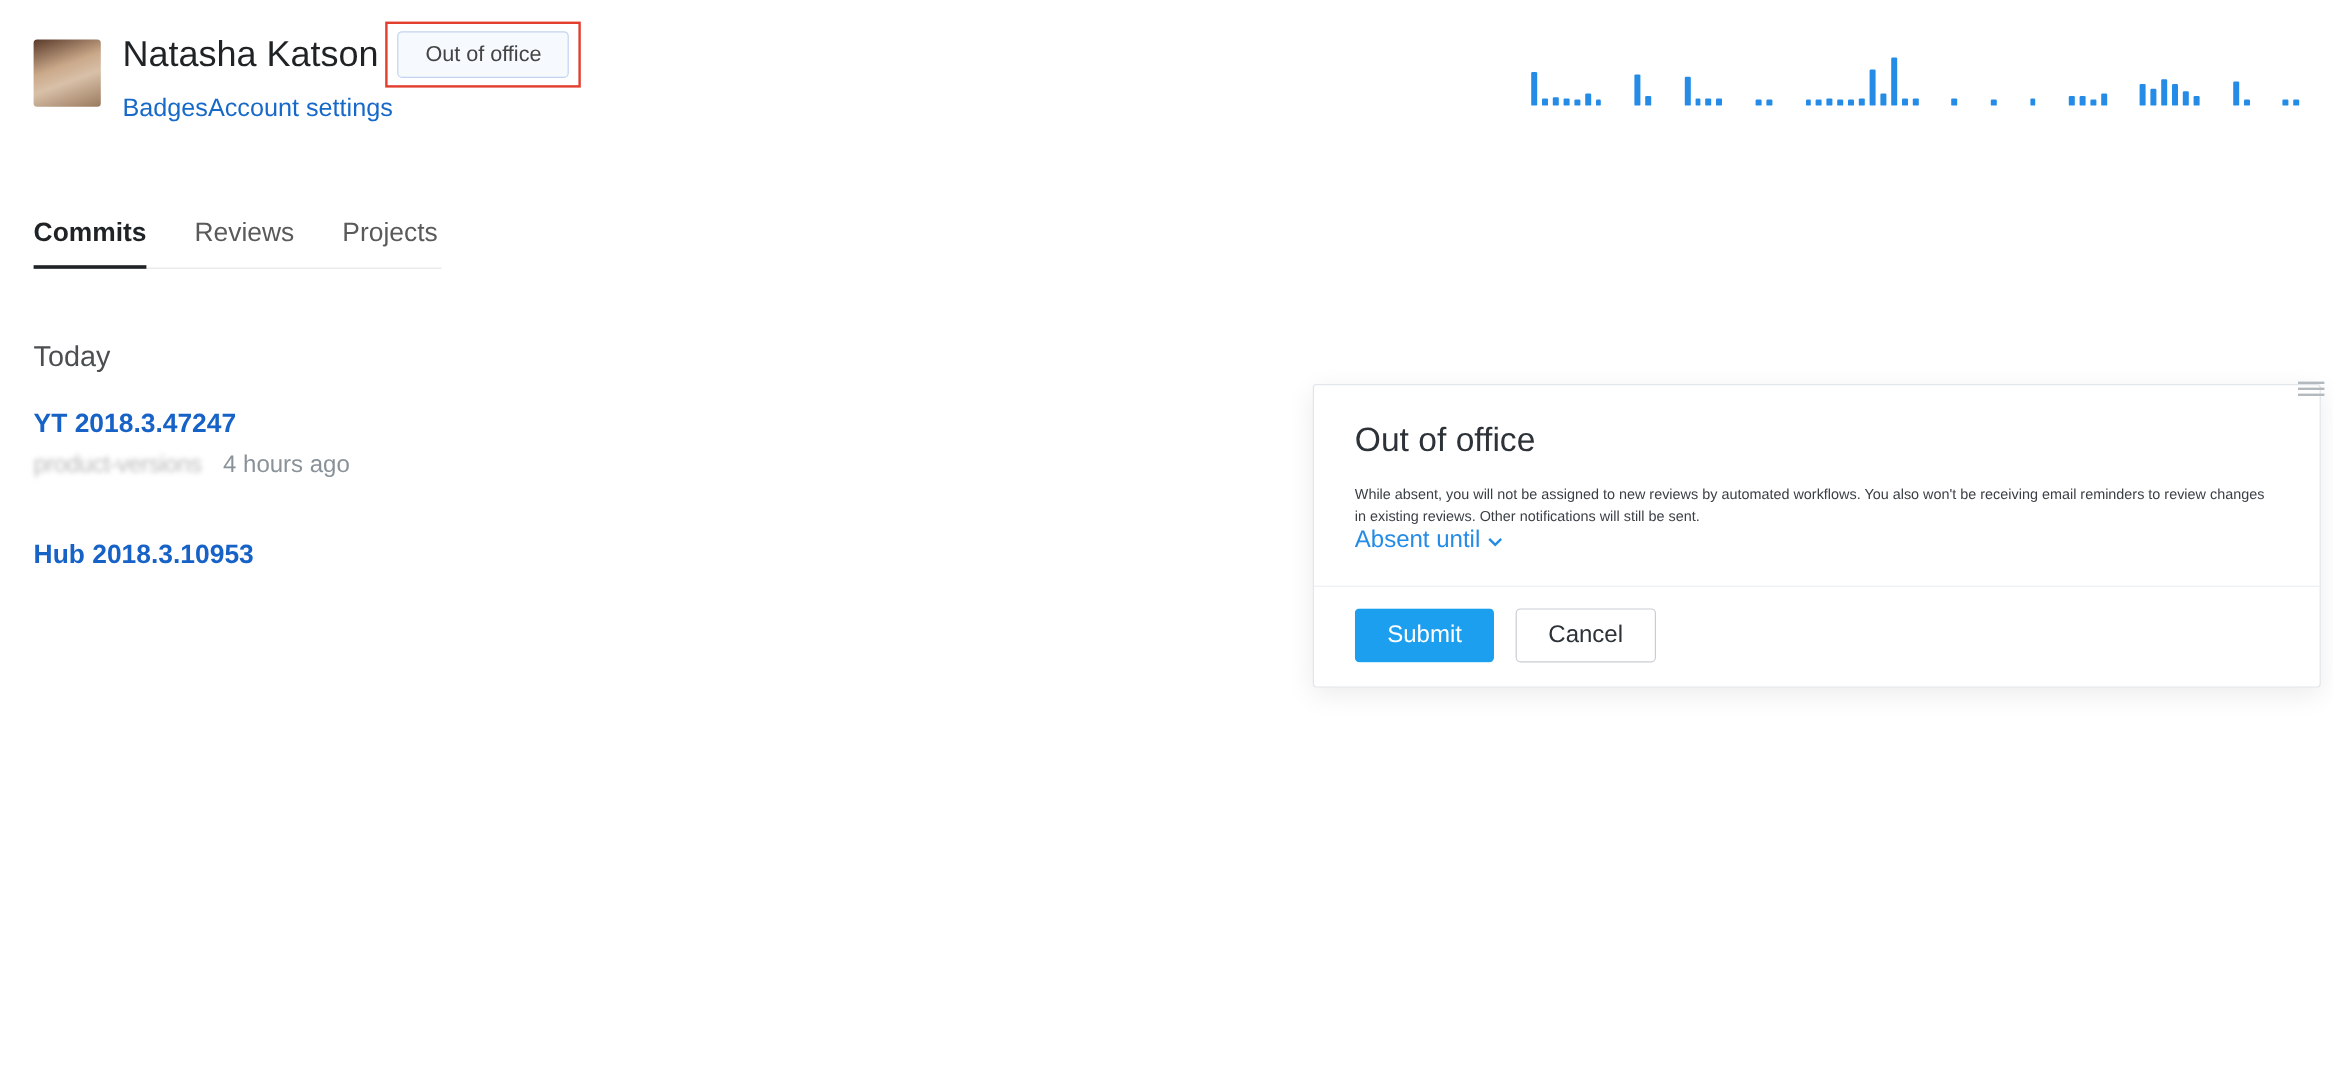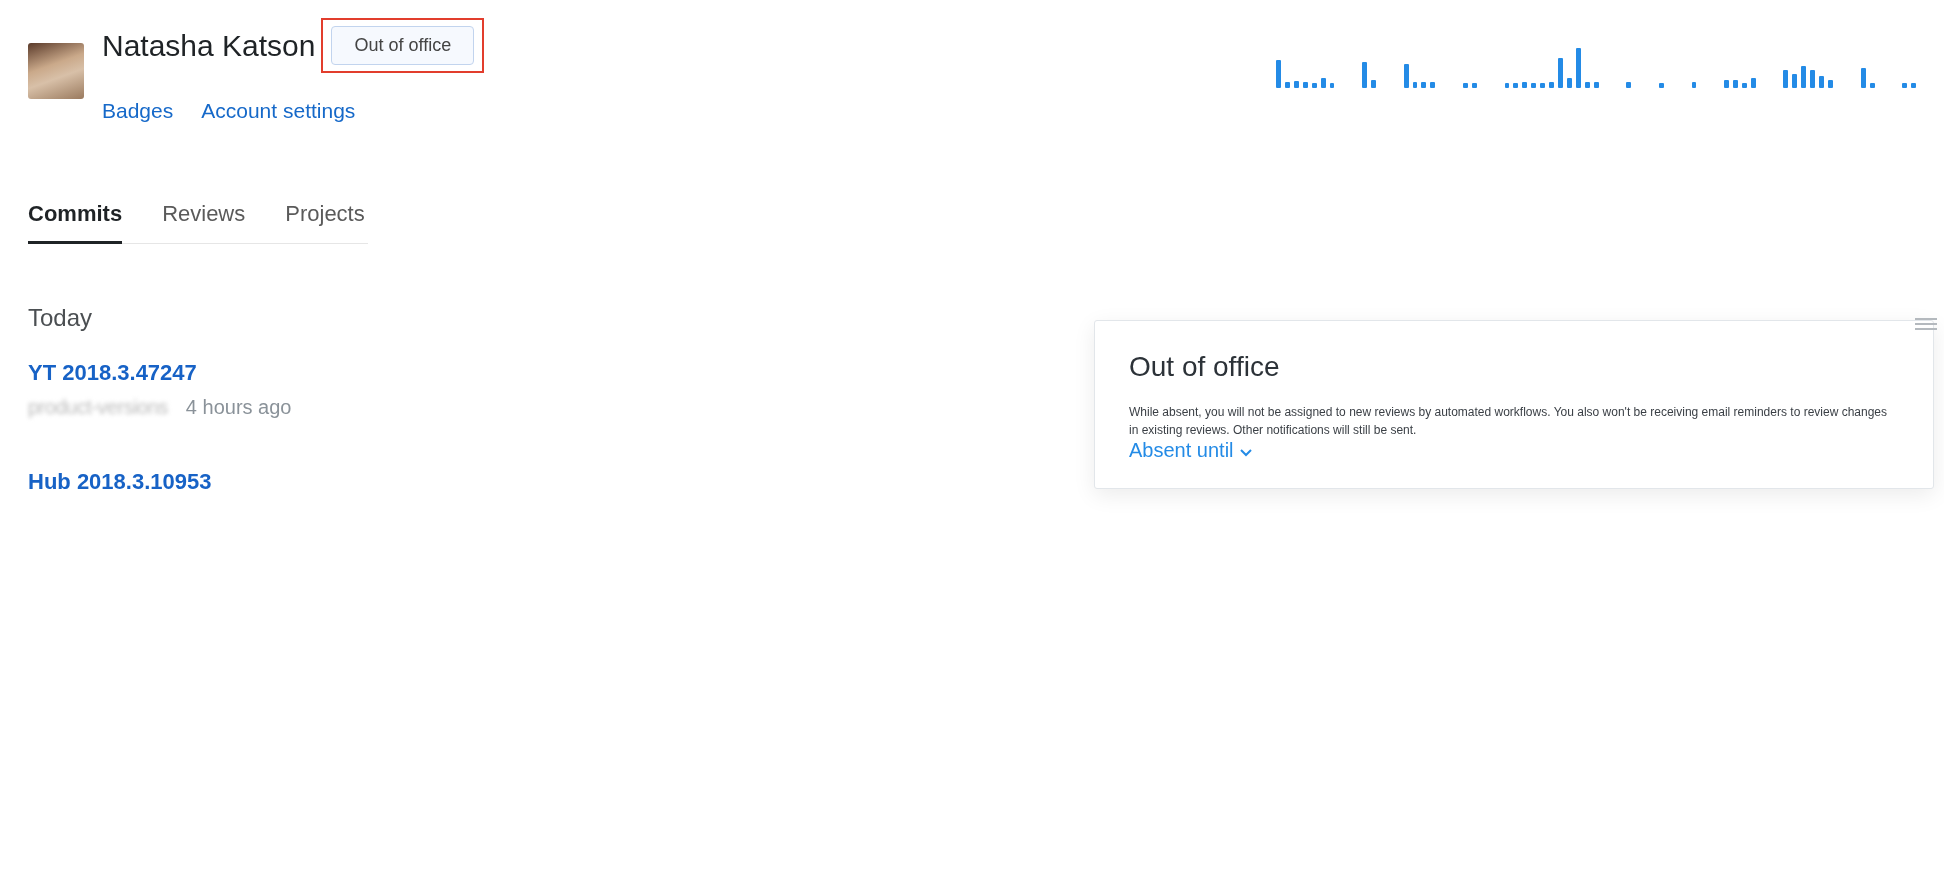--- a/index.html
+++ b/index.html
@@ -44,24 +44,23 @@
     }
     .subline {
       margin-top: 14px;
       font-size: 21px;
       color: #5e6a75;
       display: flex;
       gap: 24px;
     }
     .subline .bold { font-weight: 700; color: #1f2326; }
     .links-line {
-      margin-top: 26px;
+      margin-top: 6px;
       font-size: 21px;
       display:flex;
-      gap: 28px;
     }
     .links-line a { color: #1669c9; text-decoration: none; cursor:pointer;}
     .tabs {
       display: flex;
       gap: 40px;
       margin-top: 78px;
       border-bottom: 1px solid #e6e6e6;
       width: 340px;
       font-size: 22px;
     }
@@ -233,13 +232,17 @@
     <div class="dialog-text">While absent, you will not be assigned to new reviews by automated workflows. You also won't be receiving email reminders to review changes in existing reviews. Other notifications will still be sent.</div>
     <span class="absent-link">
       <span>Absent until</span>
       <span class="chevron">
         <svg width="12" height="8" viewBox="0 0 12 8">
             <path d="M1 1 L6 6 L11 1" stroke="#248be6" stroke-width="2" fill="none"></path>
           </svg>
       </span>
     </span>
   </div>
+  <div class="dialog-footer">
+    <button class="btn btn-primary">Submit</button>
+    <button class="btn btn-secondary">Cancel</button>
+  </div>
 </div>
 
 </body></html>

